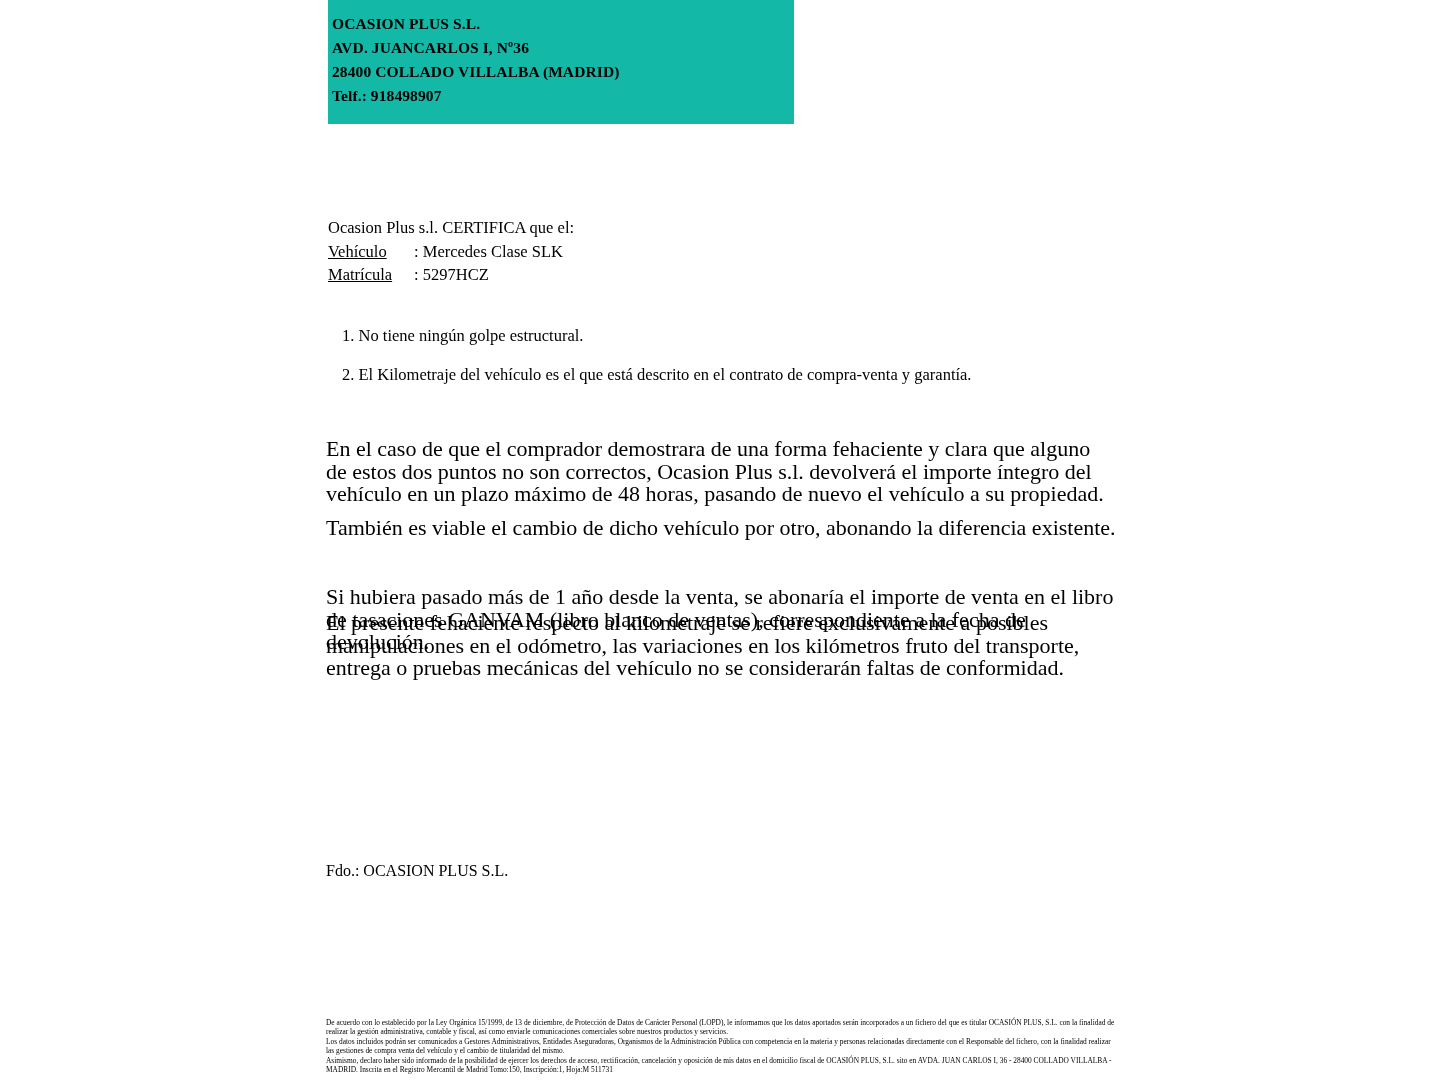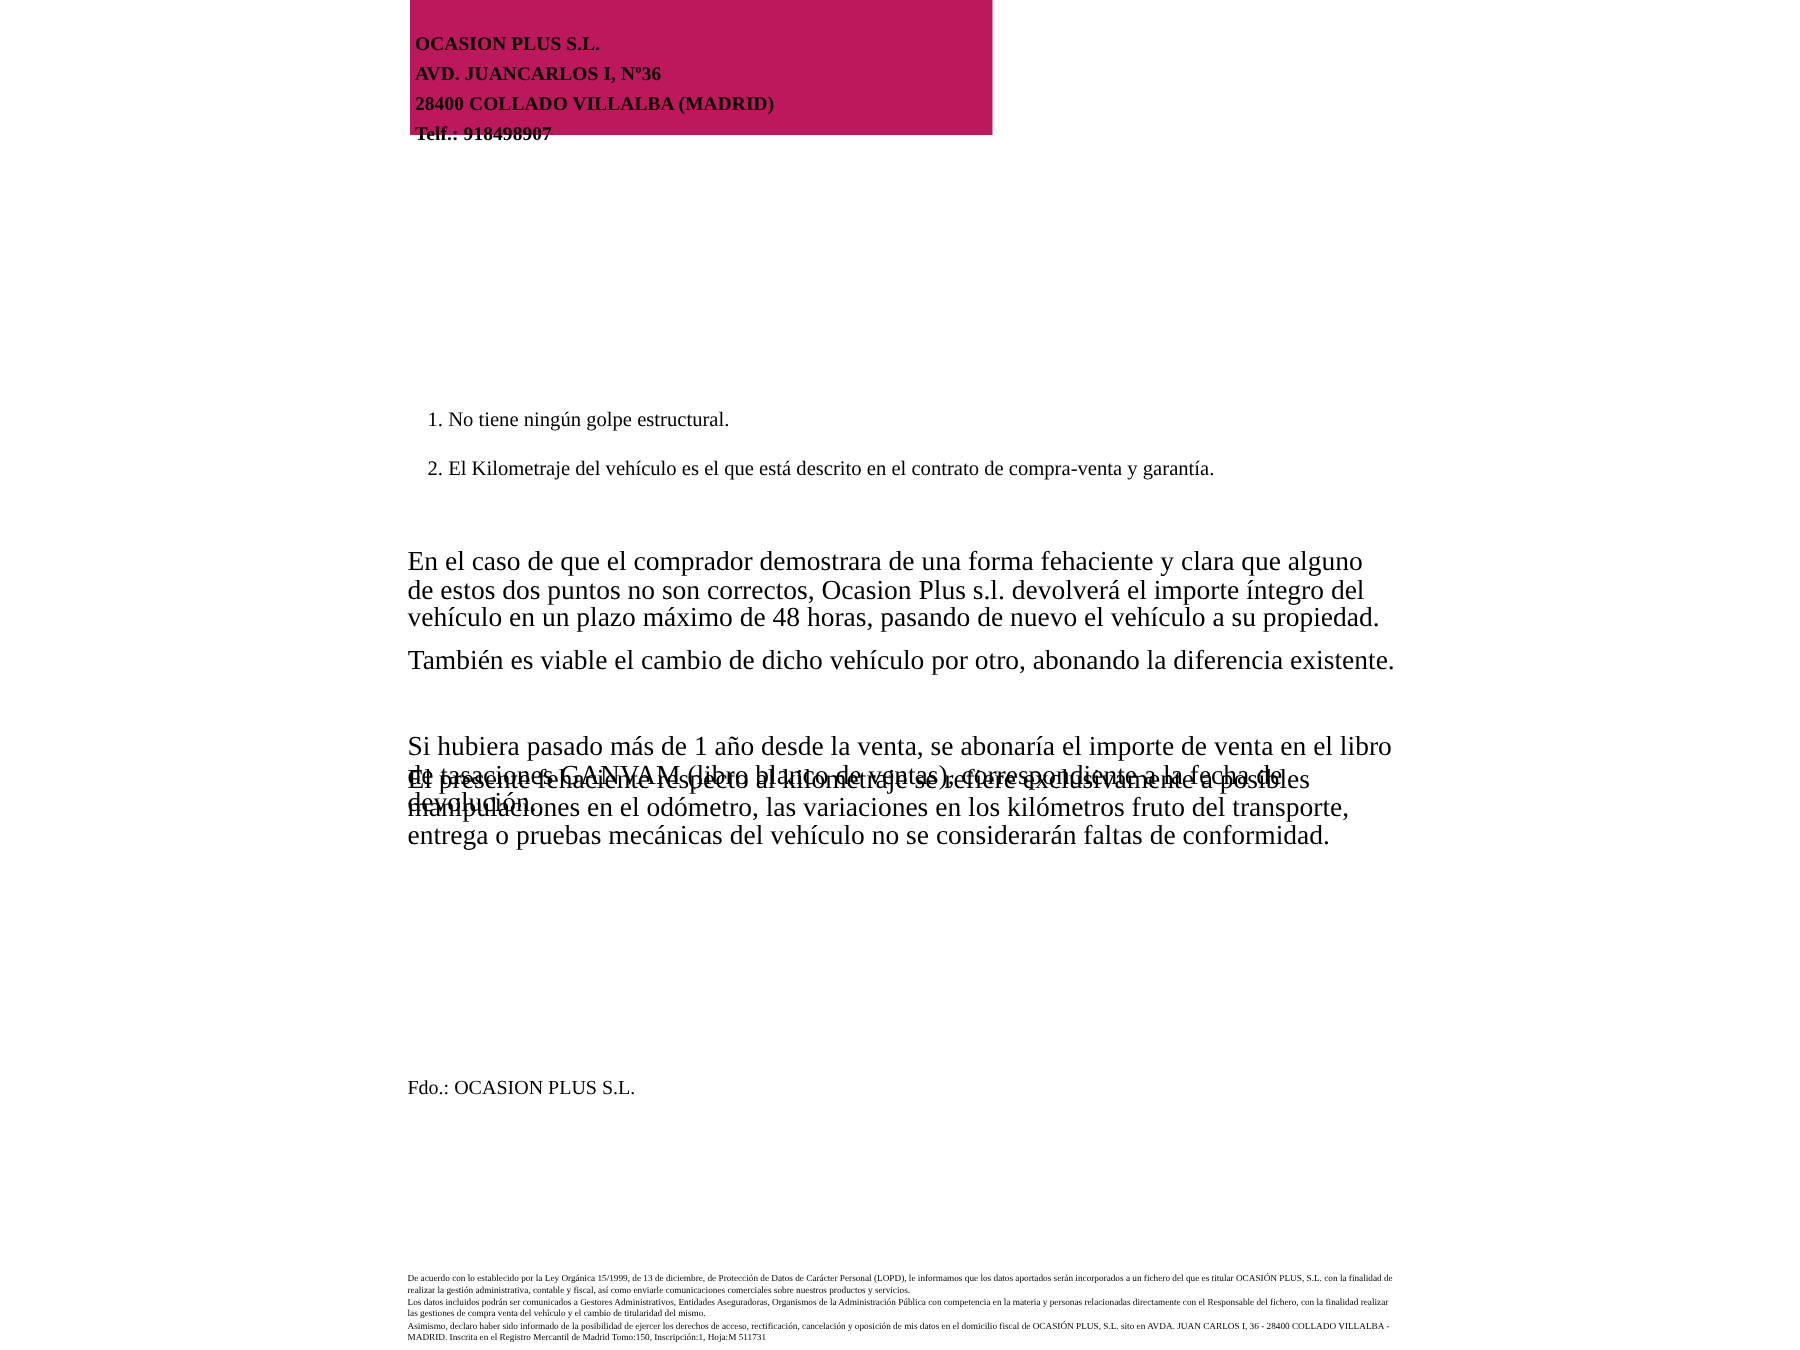--- a/index.html
+++ b/index.html
@@ -20,23 +20,23 @@
     inset: 0;
     background: #ffffff;
   }
 
   
   .header-box {
     position: absolute;
     left: 328px;
     top: 0px;
     width: 466px;
-    height: 108px;
-    background: #be185d;
-    padding: 24px 0 0 4px;
+    height: 124px;
+    background: #14b8a6;
+    padding: 12px 0 0 4px;
     box-sizing: border-box;
   }
   .header-line {
     font-weight: bold;
     font-size: 15.5px;
     line-height: 24px;
     letter-spacing: 0.1px;
   }
 
   
@@ -82,21 +82,21 @@
 
   
   .para {
     position: absolute;
     left: 326px;
     width: 790px;
     font-size: 22px;
     line-height: 22.5px;
   }
   .para-1 { top: 438px; }
-  .para-2 { top: 517px; text-align: center; }
+  .para-2 { top: 517px; }
   .para-3 { top: 586px; }
   .para-4 { top: 612px; }
 
   
   .signature {
     position: absolute;
     left: 326px;
     top: 862px;
     font-size: 16px;
     font-family: Liberation Serif, serif;
@@ -122,20 +122,31 @@
 <div class="page">
 
   <div class="header-box">
     <div class="header-line">OCASION PLUS S.L.</div>
     <div class="header-line">AVD. JUANCARLOS I, Nº36</div>
     <div class="header-line">28400 COLLADO VILLALBA (MADRID)</div>
     <div class="header-line">Telf.: 918498907</div>
   </div>
 
 
+  <div class="certifies">
+    <div>Ocasion Plus s.l. CERTIFICA que el:</div>
+    <div class="field-row">
+      <span class="field-label">Vehículo</span>
+      <span class="field-value">: Mercedes Clase SLK</span>
+    </div>
+    <div class="field-row">
+      <span class="field-label">Matrícula</span>
+      <span class="field-value">: 5297HCZ</span>
+    </div>
+  </div>
 
   <div class="point point-1">1. No tiene ningún golpe estructural.</div>
   <div class="point point-2">2. El Kilometraje del vehículo es el que está descrito en el contrato de compra-venta y garantía.</div>
 
   <div class="para para-1">En el caso de que el comprador demostrara de una forma fehaciente y clara que alguno de estos dos puntos no son correctos, Ocasion Plus s.l. devolverá el importe íntegro del vehículo en un plazo máximo de 48 horas, pasando de nuevo el vehículo a su propiedad.</div>
   <div class="para para-2">También es viable el cambio de dicho vehículo por otro, abonando la diferencia existente.</div>
   <div class="para para-3">Si hubiera pasado más de 1 año desde la venta, se abonaría el importe de venta en el libro de tasaciones GANVAM (libro blanco de ventas), correspondiente a la fecha de devolución.</div>
   <div class="para para-4">El presente fehaciente respecto al kilometraje se refiere exclusivamente a posibles manipulaciones en el odómetro, las variaciones en los kilómetros fruto del transporte, entrega o pruebas mecánicas del vehículo no se considerarán faltas de conformidad.</div>
 
   <div class="signature">Fdo.: OCASION PLUS S.L.</div>

